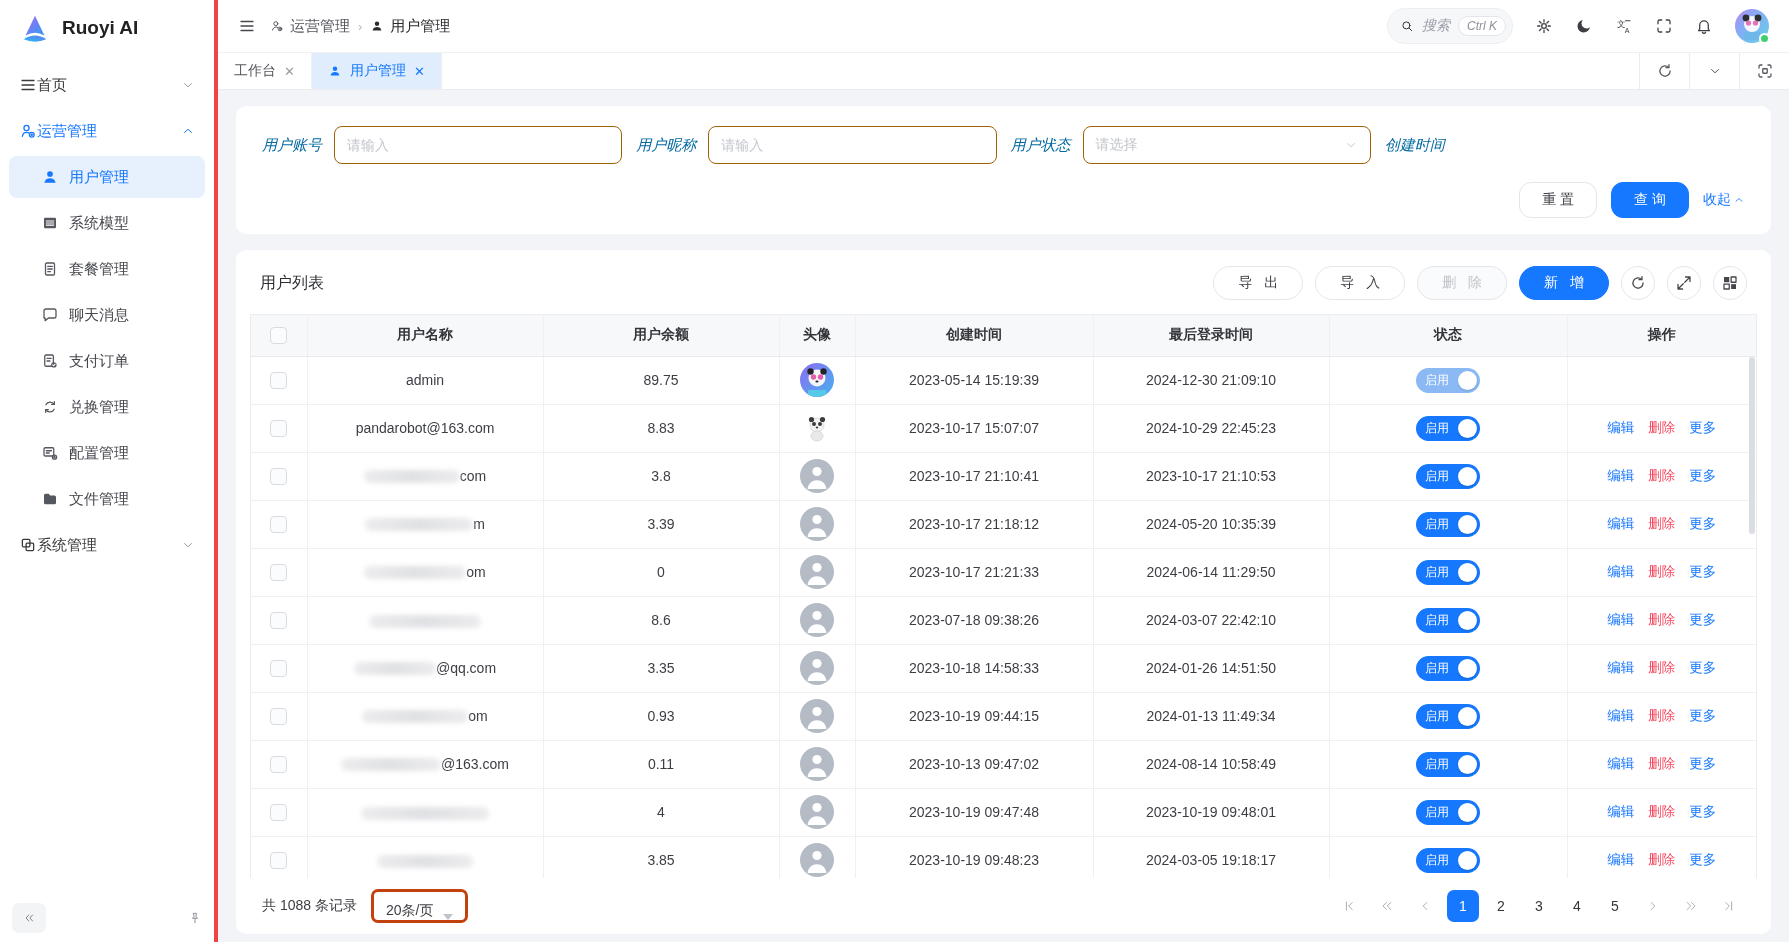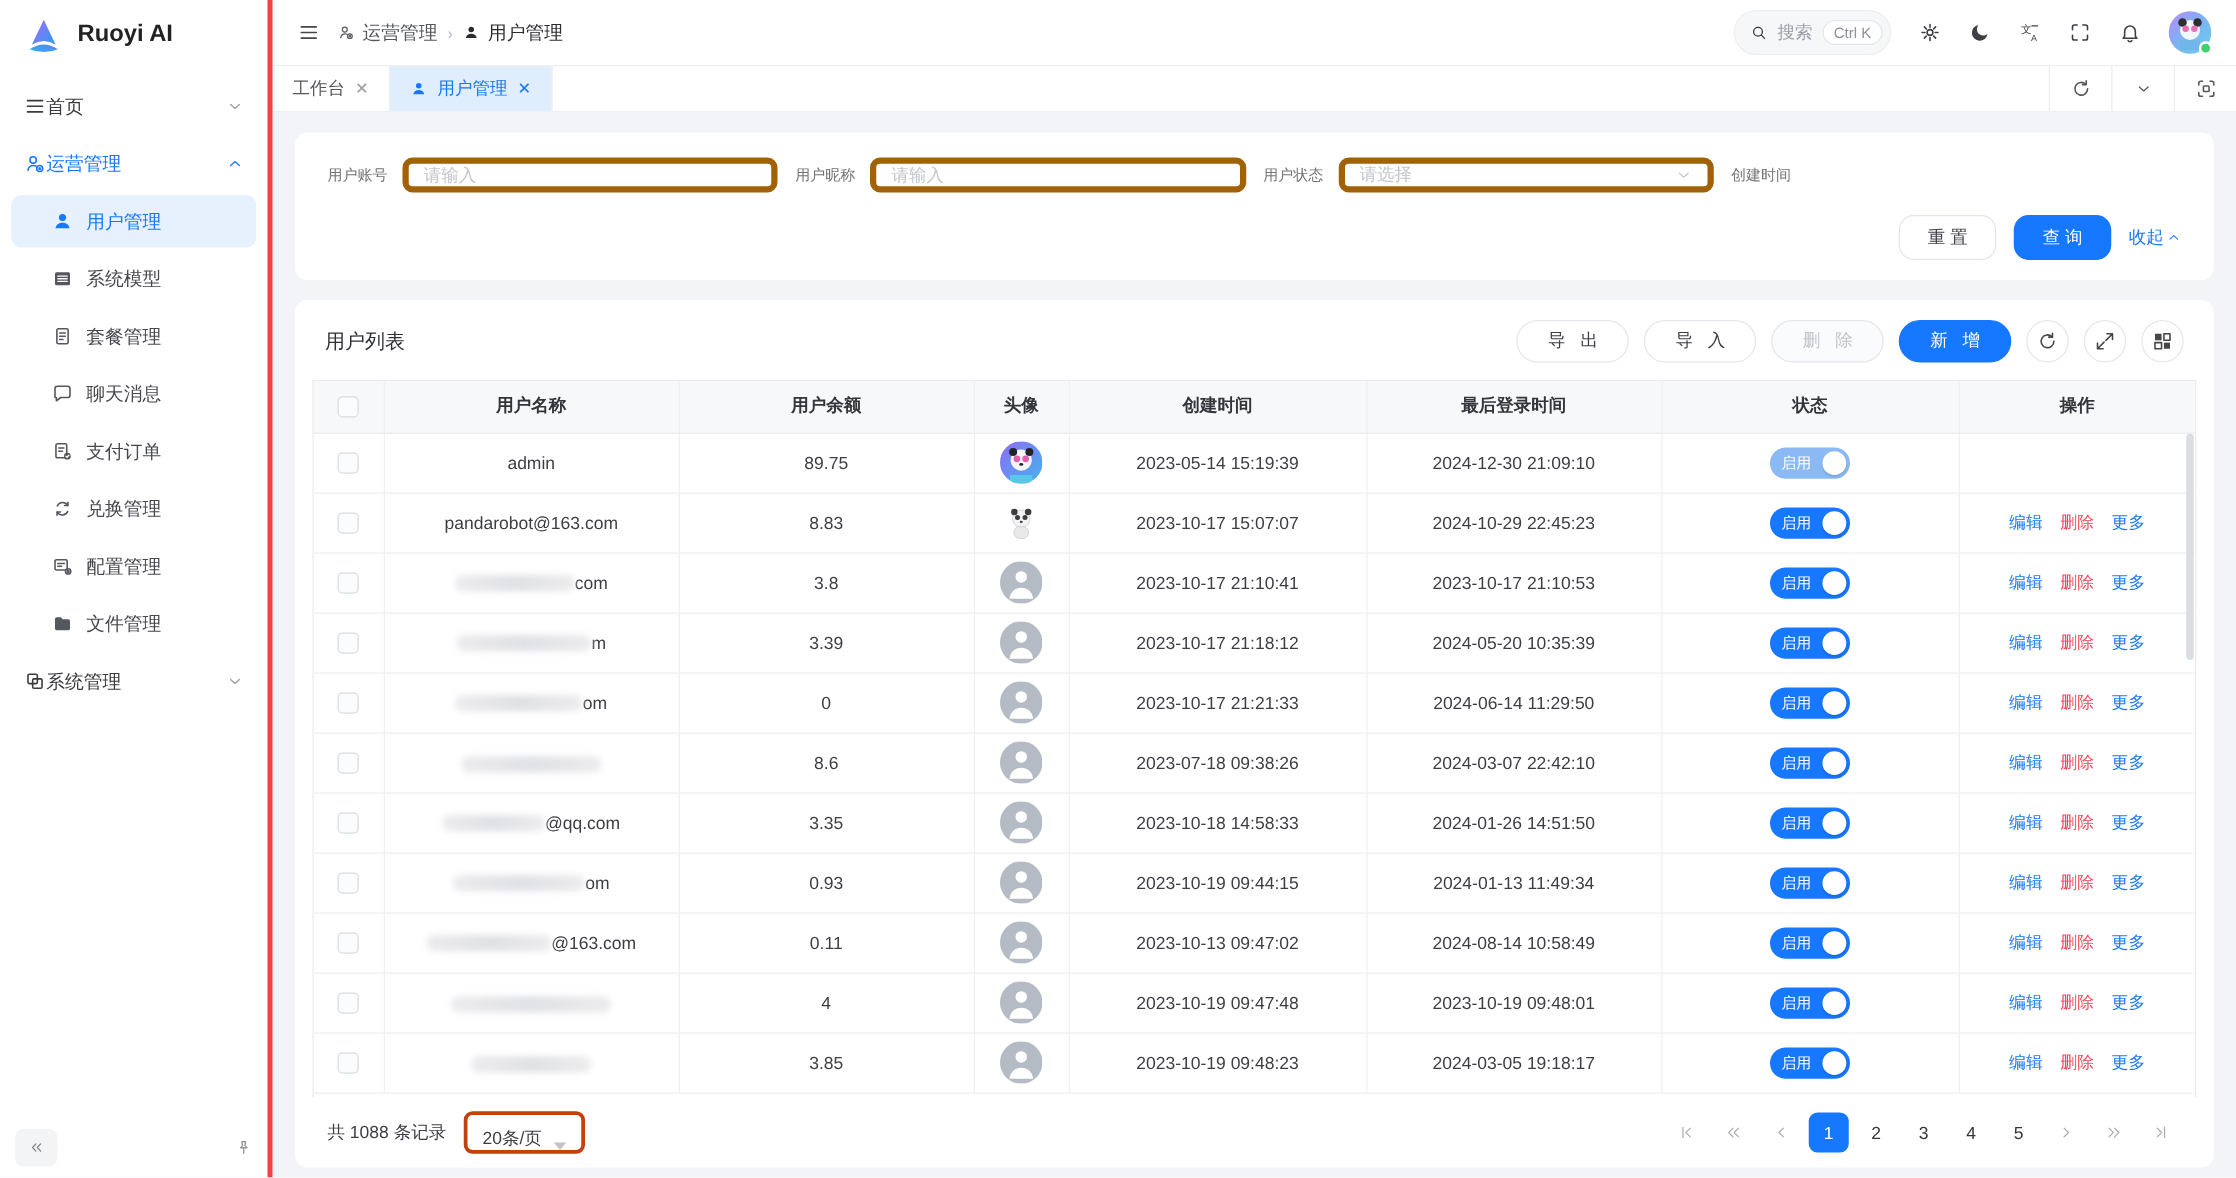--- a/index.html
+++ b/index.html
@@ -34,21 +34,21 @@
 
   
   .main { flex:1; display:flex; flex-direction:column; min-width:0; }
   .topbar { height:52px; background:#fff; display:flex; align-items:center; padding:0 20px; gap:14px; }
   .burger { color:#45474d; cursor:pointer; }
   .breadcrumb { display:flex; align-items:center; gap:8px; }
   .crumb { display:flex; align-items:center; gap:6px; color:#55575e; cursor:pointer; font-size:15px; }
   .crumb.current { color:#2b2c30; }
   .crumb-sep { color:#b6b8bf; font-size:13px; }
   .topbar-right { margin-left:auto; display:flex; align-items:center; gap:22px; }
-  .search-pill { display:flex; align-items:center; gap:8px; height:36px; padding:0 6px 0 12px; background:#f6f7f9; border:1px solid #edeef2; border-radius:18px; cursor:pointer; min-width:118px; }
+  .search-pill { display:flex; align-items:center; gap:8px; height:36px; padding:0 6px 0 12px; background:#f6f7f9; border:1px solid #edeef2; border-radius:18px; cursor:pointer; min-width:118px;font-style:italic; }
   .search-pill .ph { color:#9b9ea6; font-size:14px; }
   .kbd { background:#fff; border:1px solid #e4e6eb; border-radius:11px; padding:2px 8px; font-size:12px; color:#8e9199; }
   .top-ic { color:#3d3f45; cursor:pointer; display:flex; }
   .avatar-wrap { position:relative; width:34px; height:34px; cursor:pointer; }
   .avatar { width:34px; height:34px; border-radius:50%; background:linear-gradient(135deg,#b78bf0 0%,#7fb0f5 45%,#67d1e8 100%); overflow:hidden; }
   .online-dot { position:absolute; right:-1px; bottom:-1px; width:11px; height:11px; border-radius:50%; background:#3fd06e; border:2px solid #fff; }
 
   .tabbar { height:38px; background:#fff; border-top:1px solid #f0f0f3; border-bottom:1px solid #ececf0; display:flex; align-items:stretch; }
   .tab { display:flex; align-items:center; gap:8px; padding:0 16px; font-size:14px; color:#55575e; cursor:pointer; border-right:1px solid #f0f0f3; }
   .tab .close { color:#9a9da5; font-size:13px; }
@@ -56,22 +56,22 @@
   .tab.active .close { color:#1677ff; }
   .tabbar-spacer { flex:1; }
   .tabtool { width:50px; display:flex; align-items:center; justify-content:center; border-left:1px solid #ececf0; color:#55575e; cursor:pointer; }
 
   .content { flex:1; padding:16px 18px 8px; display:flex; flex-direction:column; min-height:0; }
 
   
   .filter-card { background:#fff; border-radius:10px; padding:20px 26px 16px; margin-bottom:16px; }
   .filter-row { display:flex; align-items:center; gap:14px; }
   .ffield { display:flex; align-items:center; gap:12px; flex:1; min-width:0; }
-  .flabel { white-space:nowrap; color:#737373; font-size:12px; }
-  .fcontrol { flex:1; height:28px; border:5px solid #a16207; border-radius:8px; display:flex; align-items:center; padding:0 12px; background:#fff; min-width:0; }
+  .flabel { white-space:nowrap; color:#0369a1; font-size:15px;font-style:italic; }
+  .fcontrol { flex:1; height:38px; border:1px solid #a16207; border-radius:8px; display:flex; align-items:center; padding:0 12px; background:#fff; min-width:0; }
   .fcontrol input { border:none; outline:none; width:100%; font-size:14px; color:#333; background:transparent; font-family:inherit; }
   .fcontrol input::placeholder { color:#c3c6cd; }
   .fcontrol .ph { color:#c3c6cd; font-size:14px; flex:1; }
   .fcontrol .caret { color:#c6c9d0; }
   .range-sep { color:#c6c9d0; margin:0 8px; }
   .filter-actions { display:flex; justify-content:flex-end; align-items:center; gap:14px; margin-top:18px; }
   .btn { height:36px; padding:0 22px; border-radius:12px; border:1px solid #e3e5ea; background:#fff; font-size:14px; color:#3c3e44; cursor:pointer; font-family:inherit; }
   .btn-primary { background:#1677ff; border-color:#1677ff; color:#fff; }
   .link-collapse { color:#1677ff; display:flex; align-items:center; gap:2px; cursor:pointer; font-size:14px; }
 

